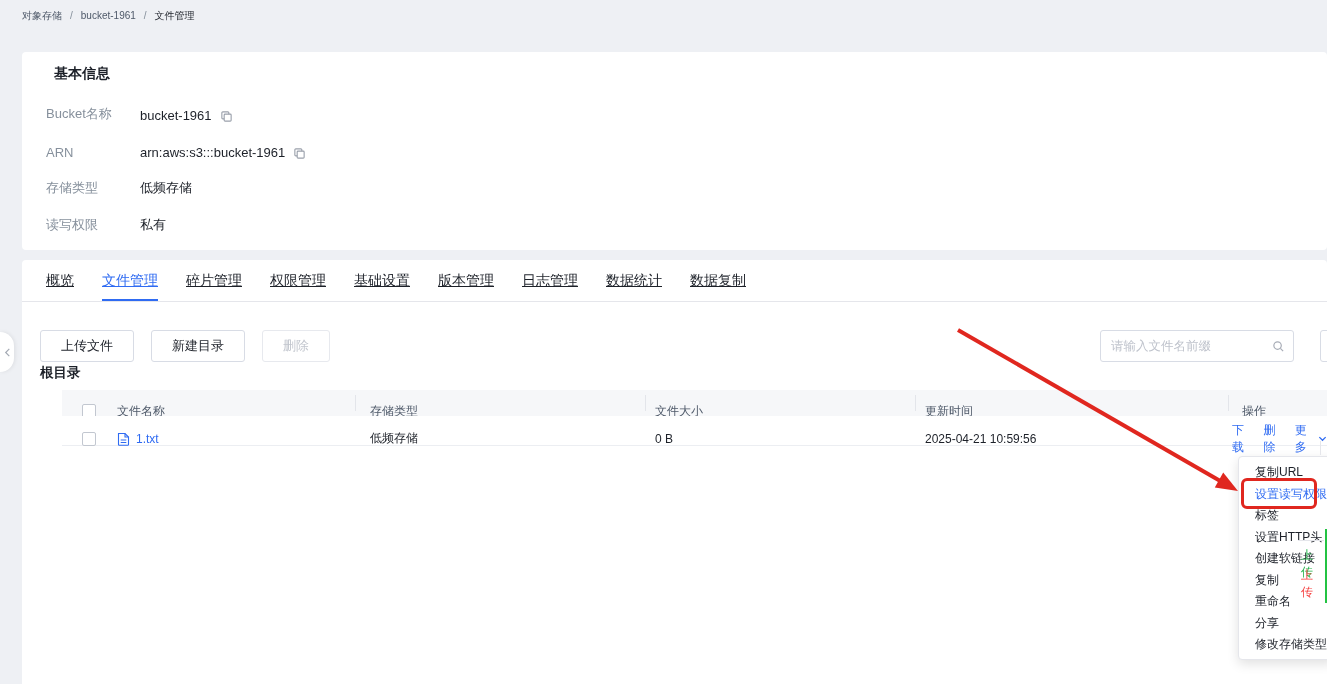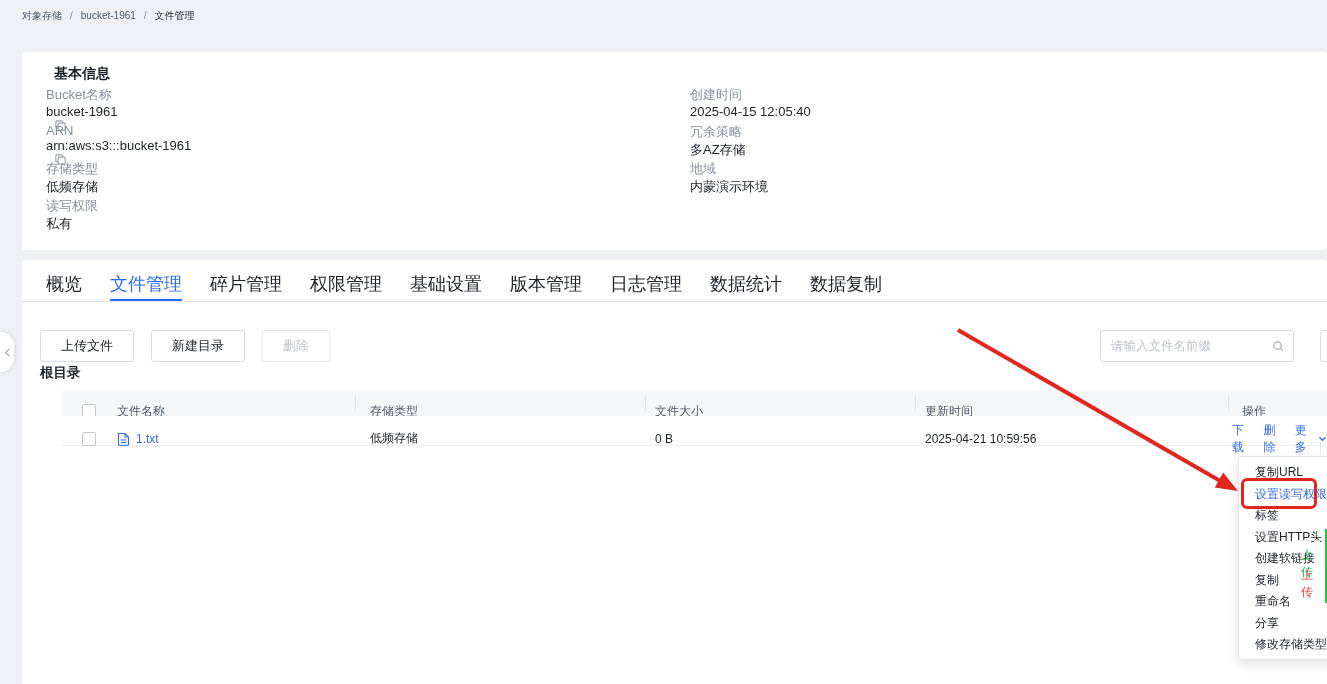--- a/index.html
+++ b/index.html
@@ -13,28 +13,28 @@
   .breadcrumb .last { color:#1d2129; }
 
   .card { position:absolute; left:22px; right:0; background:#fff; border-radius:4px; }
   .card-basic { top:52px; height:198px; }
   .card-main  { top:260px; height:424px; border-radius:4px 4px 0 0; }
 
   .bi-title { position:absolute; left:24px; top:13px; font-size:14px; font-weight:bold; color:#1d2129;margin-left:8px; }
   .bi-col { position:absolute; top:34px; }
   .bi-col.left { left:24px; }
   .bi-col.right { left:668px; }
-  .bi-row { height:37px; display:flex; align-items:flex-start;flex-direction:column; }
+  .bi-row { height:37px; display:flex; align-items:flex-end; }
   .bi-label { color:#86909c; width:94px; flex:none; }
   .bi-col.right .bi-label { width:70px; }
   .bi-value { color:#1d2129; }
   .copy-ic { margin-left:8px; display:inline-flex; cursor:pointer; }
 
   .tabs { height:42px; border-bottom:1px solid #e5e6eb; display:flex; gap:28px; padding:12px 0 0 24px; }
-  .tab { font-size:18px; color:#1d2129; padding-bottom:11px; cursor:pointer; white-space:nowrap; }
+  .tab { font-size:14px; color:#1d2129; padding-bottom:11px; cursor:pointer; white-space:nowrap;text-decoration:underline; }
   .tab.active { color:#2f6bf2; border-bottom:2px solid #2f6bf2; }
 
   .toolbar { position:absolute; left:18px; top:70px; display:flex; gap:17px; }
   .btn { height:32px; padding:0 20px; background:#fff; border:1px solid #d8dce5; border-radius:3px;
          font-size:13px; color:#1d2129; display:flex; align-items:center; cursor:pointer; }
   .btn.disabled { color:#c1c5cd; border-color:#e7e9ee; cursor:not-allowed; }
 
   .search-box { position:absolute; left:1078px; top:70px; width:194px; height:32px; border:1px solid #d8dce5;
                 border-radius:3px; background:#fff; display:flex; align-items:center; padding:0 10px; }
   .search-box input { border:none; outline:none; flex:1; font-size:12.5px; color:#1d2129;
@@ -116,34 +116,20 @@
     <div class="bi-row">
       <span class="bi-label">存储类型</span>
       <span class="bi-value">低频存储</span>
     </div>
     <div class="bi-row">
       <span class="bi-label">读写权限</span>
       <span class="bi-value">私有</span>
     </div>
   </div>
 
-  <div class="bi-col right">
-    <div class="bi-row">
-      <span class="bi-label">创建时间</span>
-      <span class="bi-value">2025-04-15 12:05:40</span>
-    </div>
-    <div class="bi-row">
-      <span class="bi-label">冗余策略</span>
-      <span class="bi-value">多AZ存储</span>
-    </div>
-    <div class="bi-row">
-      <span class="bi-label">地域</span>
-      <span class="bi-value">内蒙演示环境</span>
-    </div>
-  </div>
 </div>
 
 <div class="card card-main">
   <div class="tabs">
     <div class="tab">概览</div>
     <div class="tab active">文件管理</div>
     <div class="tab">碎片管理</div>
     <div class="tab">权限管理</div>
     <div class="tab">基础设置</div>
     <div class="tab">版本管理</div>

